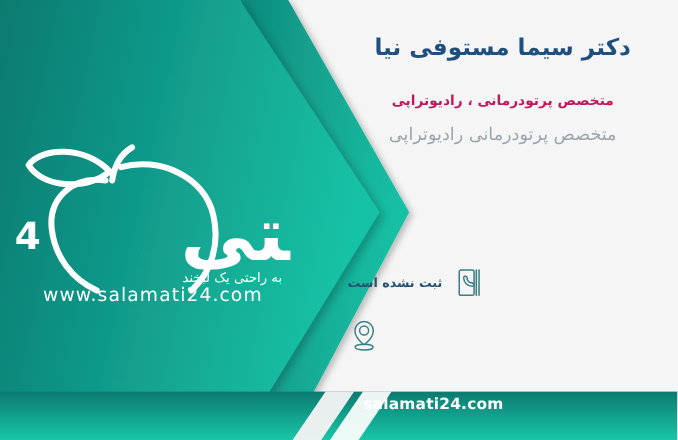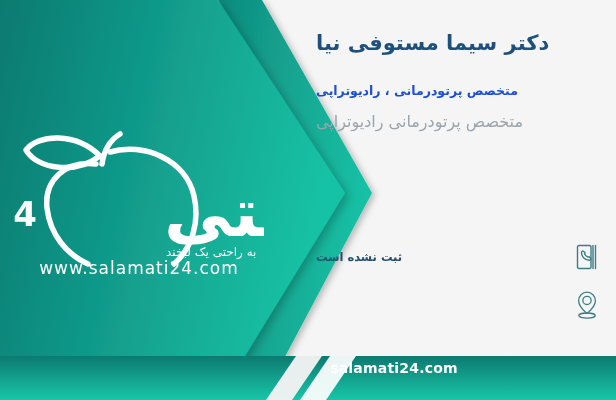--- a/index.html
+++ b/index.html
@@ -17,37 +17,37 @@
     overflow:hidden;
   }
 
   
   .content{
     position:absolute;
     top:0; right:0;
     width:300px; height:340px;
     box-sizing:border-box;
     padding:30px 14px 0 0;
-    text-align:left;
+    text-align:center;
     direction:rtl;
   }
   .doc-name{
     font-size:21px;
     font-weight:700;
     color:#1e4f7d;
     letter-spacing:0;
     line-height:1.3;
     margin:0 0 26px 0;
     padding-right:4px;
     white-space:nowrap;
   }
   .doc-spec{
     font-size:12.5px;
     font-weight:700;
-    color:#1d4ed8;
+    color:#be185d;
     margin:0 0 14px 0;
     padding-right:4px;
     white-space:nowrap;
   }
   .doc-spec-sub{
     font-size:16px;
     font-weight:400;
     color:#9aa4ad;
     margin:0;
     padding-right:4px;
@@ -57,21 +57,21 @@
   
   .info-list{
     position:absolute;
     top:240px; right:14px;
     width:286px;
   }
   .info-row{
     display:flex;
     flex-direction:row;
     align-items:center;
-    justify-content:space-between;
+    justify-content:flex-end;
     gap:10px;
     margin-bottom:14px;
     direction:rtl;
   }
   .info-icon{
     flex:0 0 30px;
     width:30px;height:34px;
     display:flex;align-items:center;justify-content:center;
   }
   .info-icon svg{display:block;}

